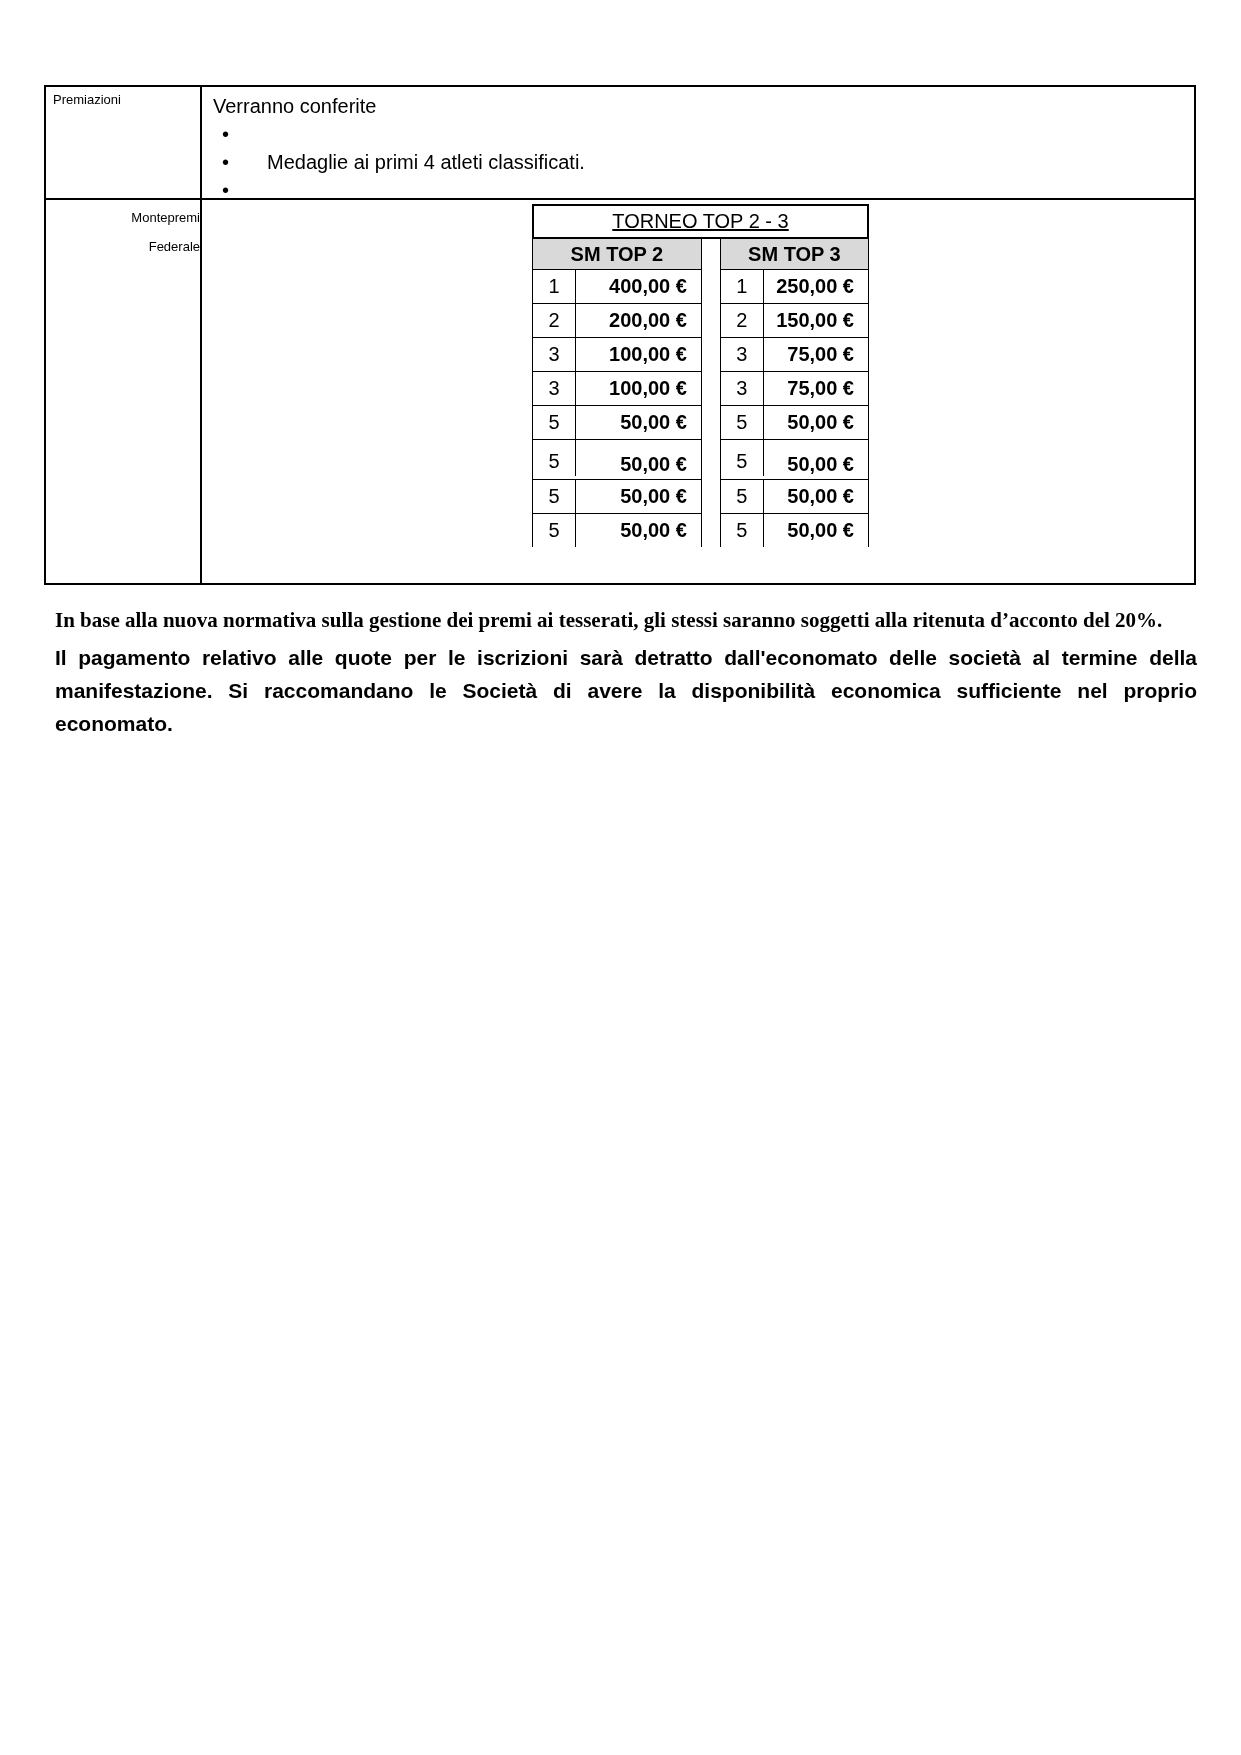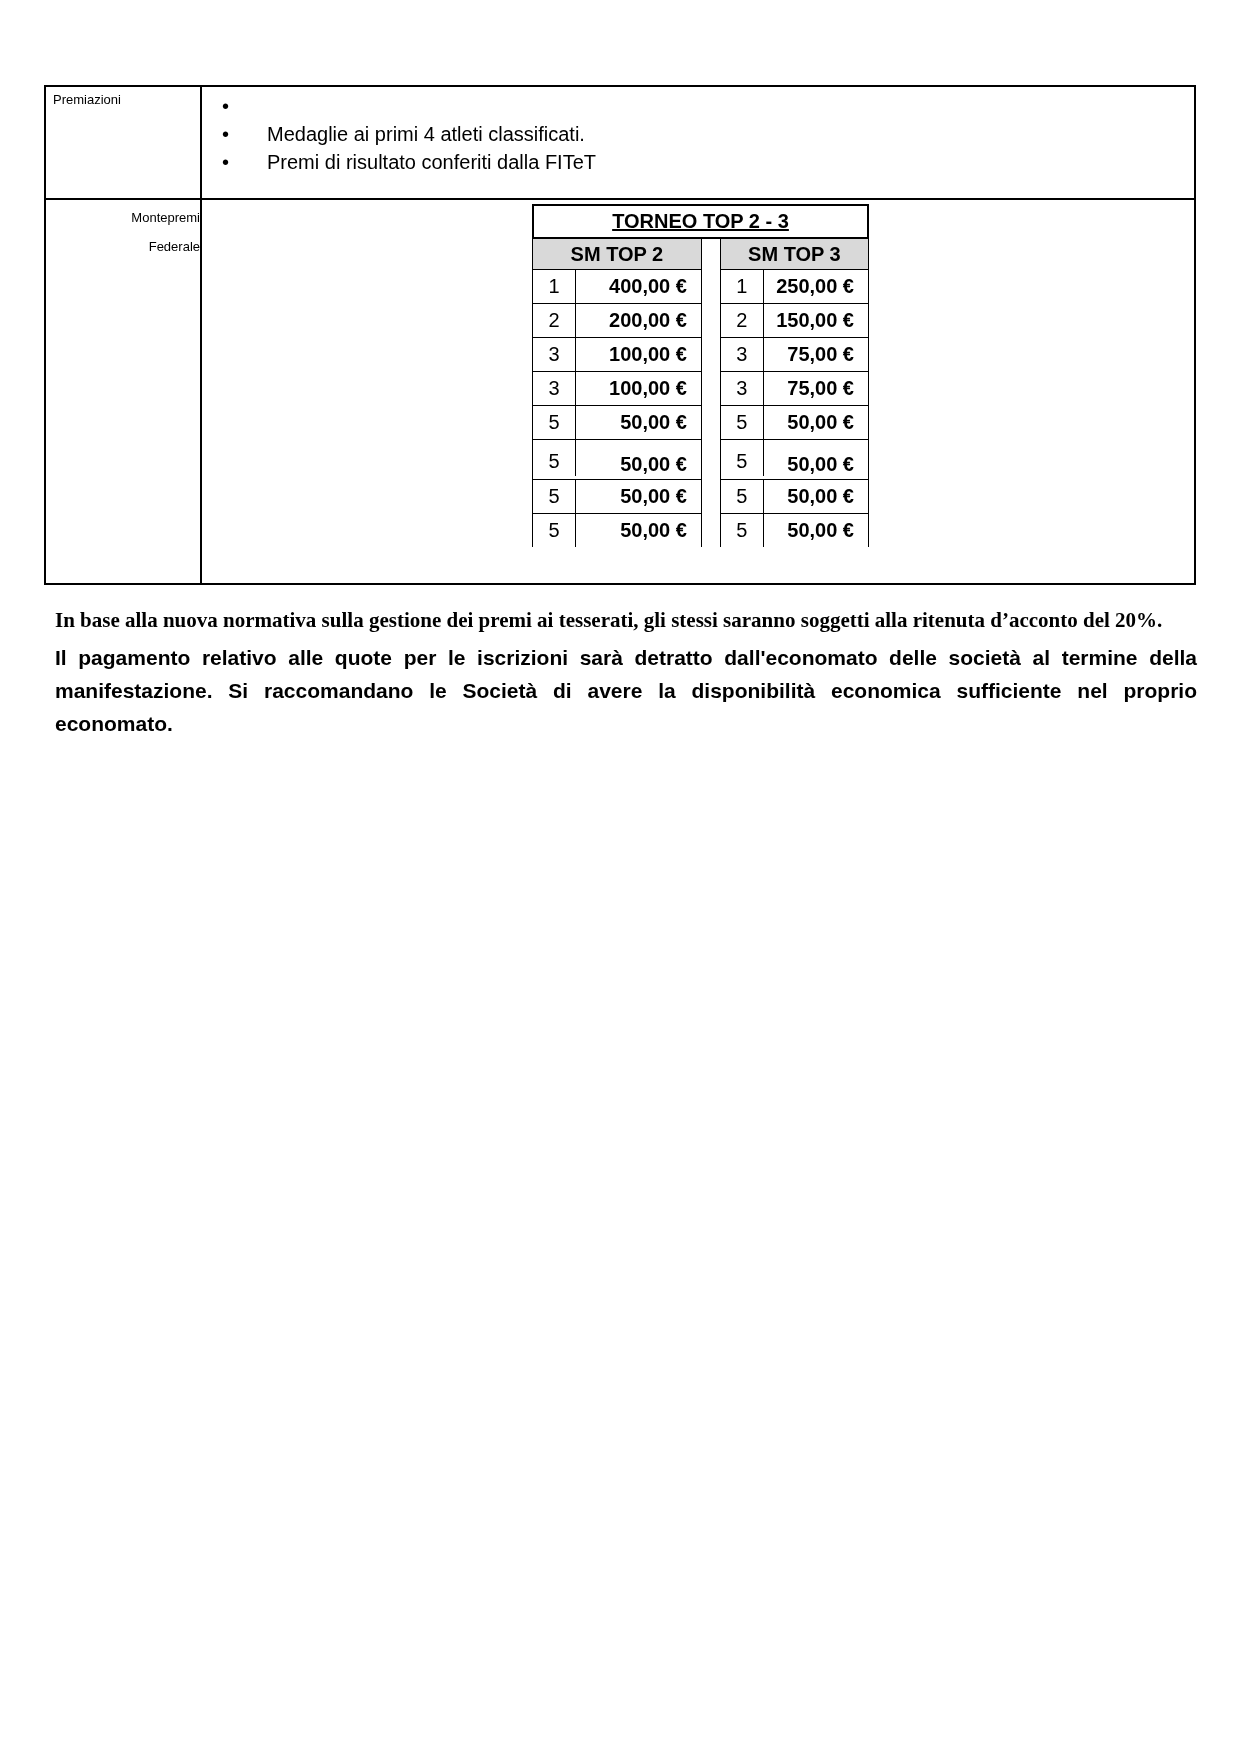--- a/index.html
+++ b/index.html
@@ -29,21 +29,21 @@
   .verranno { padding-top:5px; font-size:20px; line-height:28px; }
   .intro-line { margin-left:11px; }
   .bullet { display:flex; }
   .bullet .dot { width:65px; padding-left:20px; box-sizing:border-box; flex:0 0 auto; }
 
   
   .prize-wrap { margin:4px 0 0 330px; width:337px; }
   .prize-title {
     box-sizing:border-box; border:2px solid #000; height:35px;
     display:flex; align-items:center; justify-content:center;
-    font-weight:bold; font-size:20px;
+    font-weight:normal; font-size:20px;
   }
   .prize-title span { text-decoration:underline; }
   .cols { display:flex; }
   .sub { box-sizing:border-box; }
   .sub.left  { width:180px; margin-right:18px; }
   .sub.right { width:158px; }
   .smhead {
     box-sizing:border-box; height:31px; background:#d9d9d9;
     border:1px solid #000; border-top:none;
     display:flex; align-items:center; justify-content:center;
@@ -80,30 +80,30 @@
 <div class="page">
 
   <div class="outer">
 
     <div class="orow first">
       <div class="ocell-label">
         <div class="premiazioni-label">Premiazioni</div>
       </div>
       <div class="ocell-content">
         <div class="verranno">
+          <div class="intro-line">Verranno conferite</div>
           <div class="bullet">
             <span class="dot">•</span>
           </div>
           <div class="bullet">
             <span class="dot">•</span>
             <span>Medaglie ai primi 4 atleti classificati.</span>
           </div>
           <div class="bullet">
             <span class="dot">•</span>
-            <span>Premi di risultato conferiti dalla FITeT</span>
           </div>
         </div>
       </div>
     </div>
 
     <div class="orow second">
       <div class="ocell-label">
         <div class="montepremi-label">
           <div>Montepremi</div>
           <div>Federale</div>

